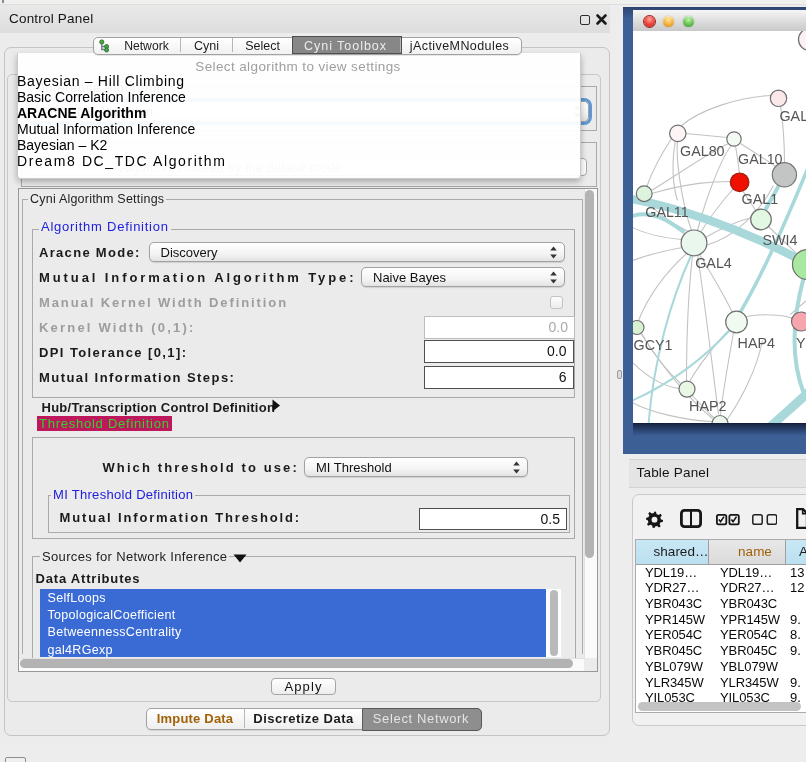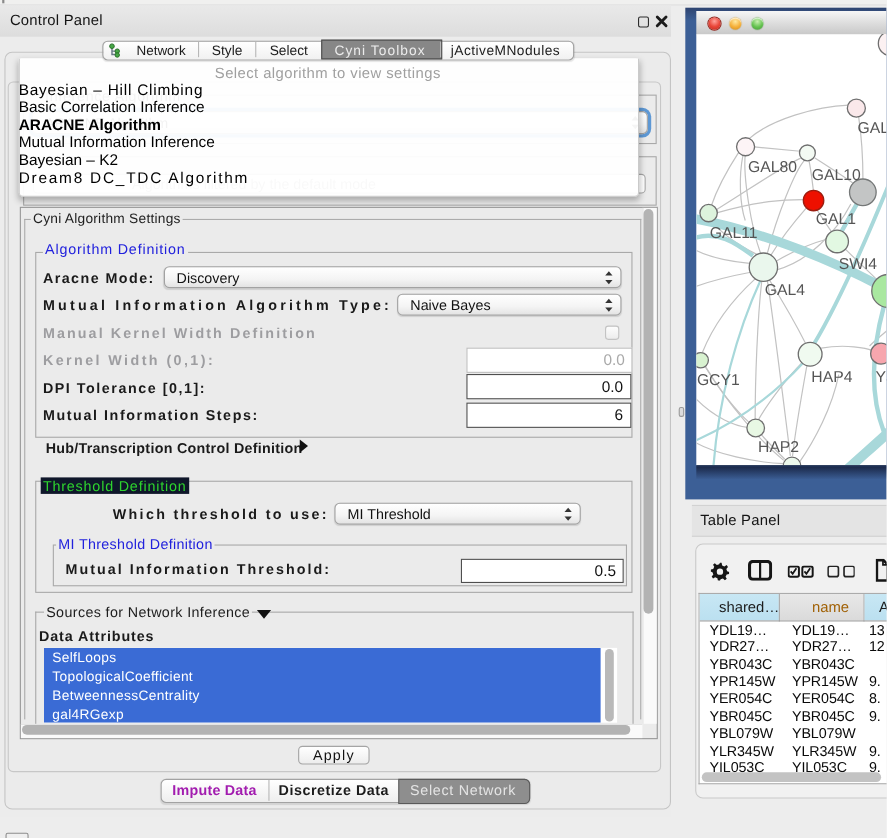--- a/index.html
+++ b/index.html
@@ -88,21 +88,21 @@
   <div class="fld" style="left:423.5px;top:339.5px;width:142px;height:21px;border:1.5px solid #4f4f4f;padding-right:6px;line-height:21px;">0.0</div>
   <div class="lbl" style="left:39px;top:370px;letter-spacing:1.44px;">Mutual Information Steps:</div>
   <div class="fld" style="left:423.5px;top:365.5px;width:142px;height:21px;border:1.5px solid #4f4f4f;padding-right:6px;line-height:21px;">6</div>
 
   <div class="lbl" style="left:41.5px;top:399.5px;letter-spacing:0.25px;">Hub/Transcription Control Definition</div>
   <svg class="abs" style="left:271px;top:399px;" width="10" height="13" viewBox="0 0 10 13">
       <path d="M1.5 0.5 L9 6.5 L1.5 12.5 Z" fill="#111"></path>
     </svg>
 
   <div class="gbox" style="left:31.5px;top:437px;width:541px;height:100px;"></div>
-  <div class="gtitle" style="left:37px;top:434px;background:#0f172a;padding:0 2px;color:#2ed32e;letter-spacing:0.75px;">Threshold Definition</div>
+  <div class="gtitle" style="left:37px;top:416px;background:#be185d;padding:0 2px;color:#2ed32e;letter-spacing:0.75px;">Threshold Definition</div>
   <div class="lbl" style="left:102.5px;top:460px;letter-spacing:2.1px;">Which threshold to use:</div>
   <div class="combo" style="left:304px;top:456.5px;width:222px;height:18px;">
     <span class="ct">MI Threshold</span>
     <svg class="arrows" viewBox="0 0 9 15">
         <path d="M1.2 5.5 L4.5 1.5 L7.8 5.5 Z" fill="#333"></path>
         <path d="M1.2 9.5 L4.5 13.5 L7.8 9.5 Z" fill="#333"></path>
       </svg>
   </div>
 
   <div class="gbox" style="left:47.5px;top:494.5px;width:520px;height:36.5px;"></div>
@@ -137,30 +137,30 @@
   <div class="abs" style="left:232px;top:37.5px;width:1px;height:14.5px;background:#b7b7b7;"></div>
   <div class="abs" style="left:292px;top:37px;width:107.5px;height:15.5px;background:#878787;border:1px solid #4e4e4e;margin:-1px 0 0 0;box-sizing:content-box;"></div>
   <div class="abs" style="left:399.5px;top:37.5px;width:1px;height:14.5px;background:#b7b7b7;"></div>
   <svg class="abs" style="left:99px;top:38.5px;" width="12" height="14" viewBox="0 0 12 14">
     <path d="M2.8 3.5 L2.8 10.5 L6.8 10.5 M2.8 7.5 L6.8 7.5" stroke="#6a7888" stroke-width="1.3" fill="none"></path>
     <circle cx="2.8" cy="3" r="2.1" fill="#47a847" stroke="#2a702a" stroke-width="0.9"></circle>
     <circle cx="7.6" cy="7.5" r="2" fill="#47a847" stroke="#2a702a" stroke-width="0.9"></circle>
     <circle cx="7.6" cy="11" r="2" fill="#47a847" stroke="#2a702a" stroke-width="0.9"></circle>
   </svg>
   <div class="abs" style="left:113px;top:39px;width:67px;text-align:center;font-size:12.2px;color:#1c1c1c;">Network</div>
-  <div class="abs" style="left:181px;top:39px;width:51px;text-align:center;font-size:12.5px;color:#1c1c1c;">Style</div>
+  <div class="abs" style="left:181px;top:39px;width:51px;text-align:center;font-size:12.5px;color:#1c1c1c;">Cyni</div>
   <div class="abs" style="left:233px;top:39px;width:59px;text-align:center;font-size:12.5px;color:#1c1c1c;">Select</div>
   <div class="abs" style="left:292px;top:39px;width:107px;text-align:center;font-size:12.5px;color:#ececec;letter-spacing:0.97px;">Cyni Toolbox</div>
   <div class="abs" style="left:400px;top:39px;width:119px;text-align:center;font-size:12.5px;color:#1c1c1c;letter-spacing:0.42px;">jActiveMNodules</div>
 
   <div class="abs" style="left:271px;top:677.5px;width:63px;height:15px;border:1px solid #a5a5a5;border-radius:4px;background:linear-gradient(#ffffff,#ededed);text-align:center;font-size:13px;color:#111;line-height:15px;letter-spacing:1.1px;">Apply</div>
   <div class="abs" style="left:145.5px;top:708px;width:334px;height:20px;border-radius:5px;border:1px solid #a2a2a2;background:linear-gradient(#ffffff,#eeeeee);box-shadow:0 1px 1px rgba(0,0,0,0.1);"></div>
   <div class="abs" style="left:244px;top:708.5px;width:1px;height:19px;background:#b7b7b7;"></div>
   <div class="abs" style="left:362px;top:707.5px;width:118px;height:21px;background:#8e8e8e;border:1px solid #5a5a5a;border-radius:0 5px 5px 0;"></div>
-  <div class="abs" style="left:146px;top:711px;width:98px;text-align:center;font-size:13px;font-weight:bold;color:#a21caf;letter-spacing:0.2px;">Impute Data</div>
+  <div class="abs" style="left:146px;top:711px;width:98px;text-align:center;font-size:13px;font-weight:bold;color:#a16207;letter-spacing:0.2px;">Impute Data</div>
   <div class="abs" style="left:245px;top:711px;width:117px;text-align:center;font-size:13px;font-weight:bold;color:#1c1c1c;letter-spacing:0.48px;">Discretize Data</div>
   <div class="abs" style="left:362px;top:711px;width:118px;text-align:center;font-size:13px;color:#e4e4e4;letter-spacing:0.64px;">Select Network</div>
 
   <div class="abs" style="left:4.5px;top:757px;width:19px;height:10px;border:1.5px solid #8d8d8d;border-radius:2px;background:#efefef;"></div>
 
   <div class="abs" style="left:616.5px;top:370px;width:3px;height:7px;border:1px solid #9a9a9a;border-radius:2px;background:#dcdcdc;"></div>
 
   <div class="abs" style="left:622.5px;top:6.5px;width:183.5px;height:447px;background:linear-gradient(#2e4470,#3c5f96 12px,#3c5f96);"></div>
   <div class="abs" style="left:632.5px;top:9.5px;width:173.5px;height:21px;background:linear-gradient(#f6f6f6,#dcdcdc 55%,#c9c9c9);border-bottom:1px solid #888888;"></div>
   <div class="abs" style="left:643.5px;top:16.2px;width:11px;height:11px;border-radius:50%;background:radial-gradient(circle at 50% 30%, #ffa39c, #e9473a 52%, #c3271b);box-shadow:0 0 0 1px #93271f;"></div>

